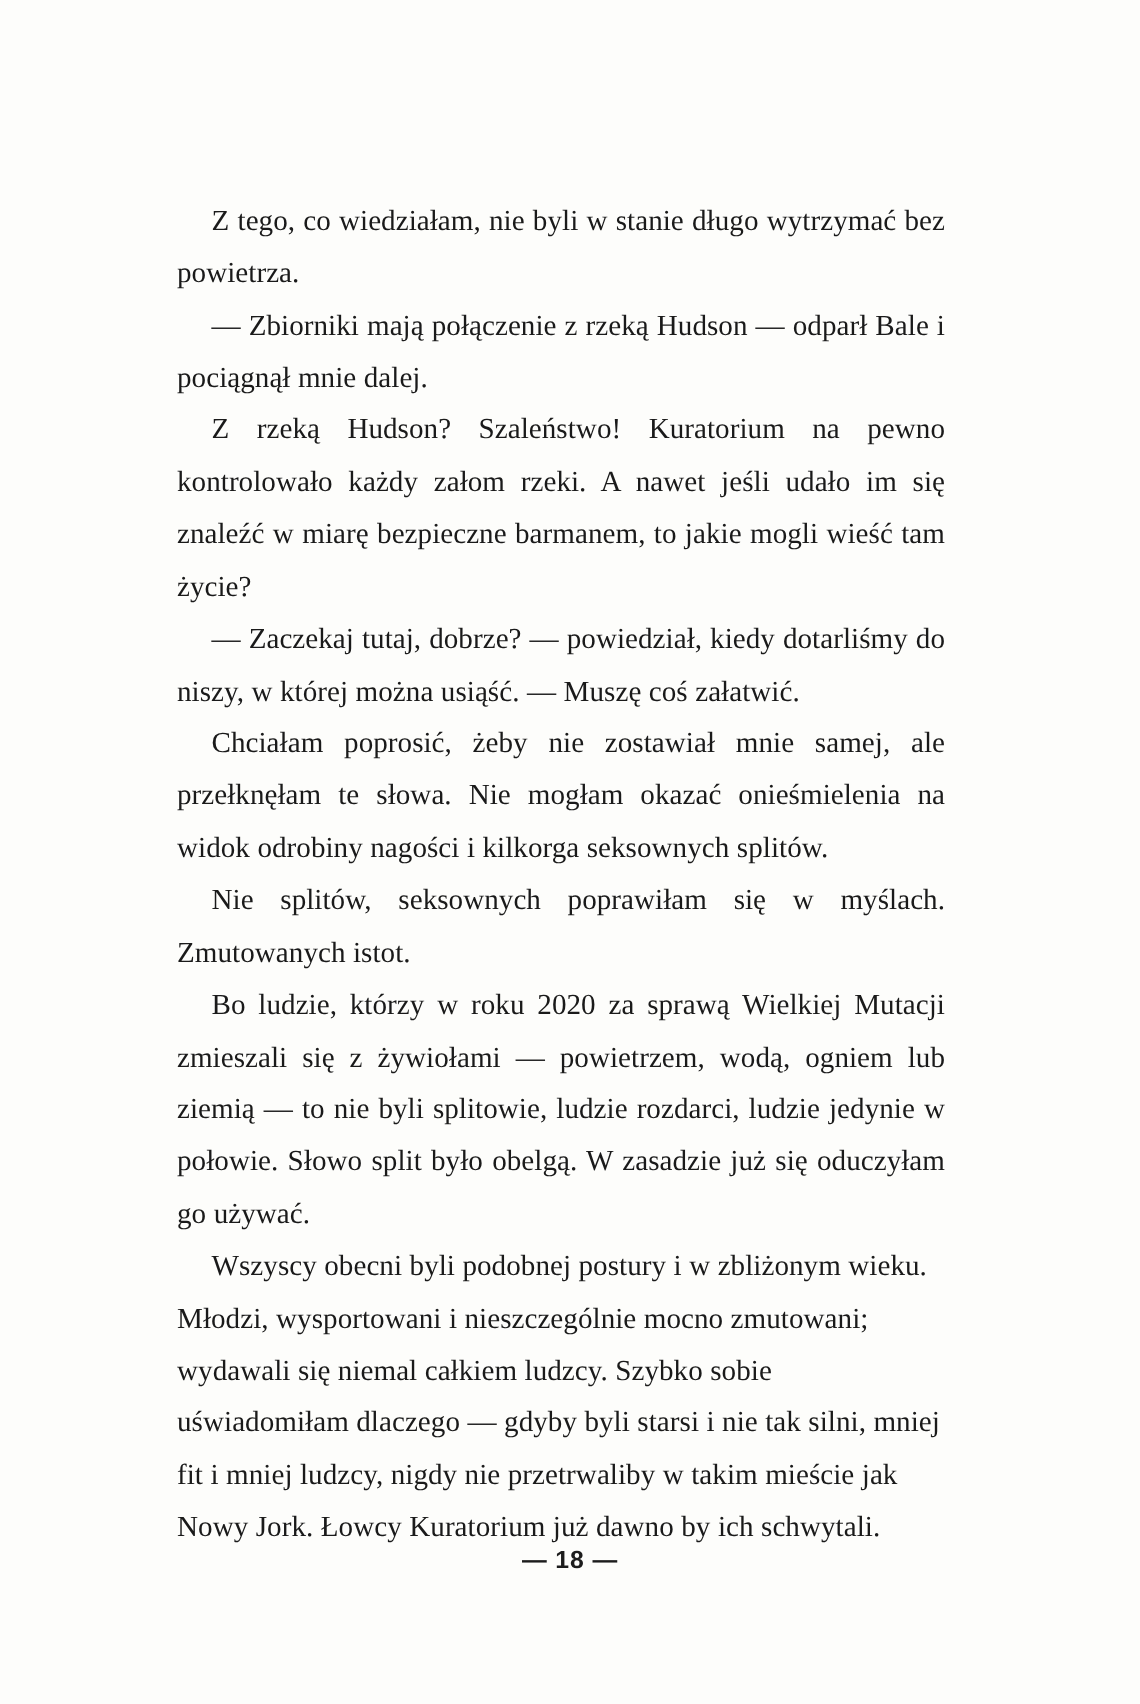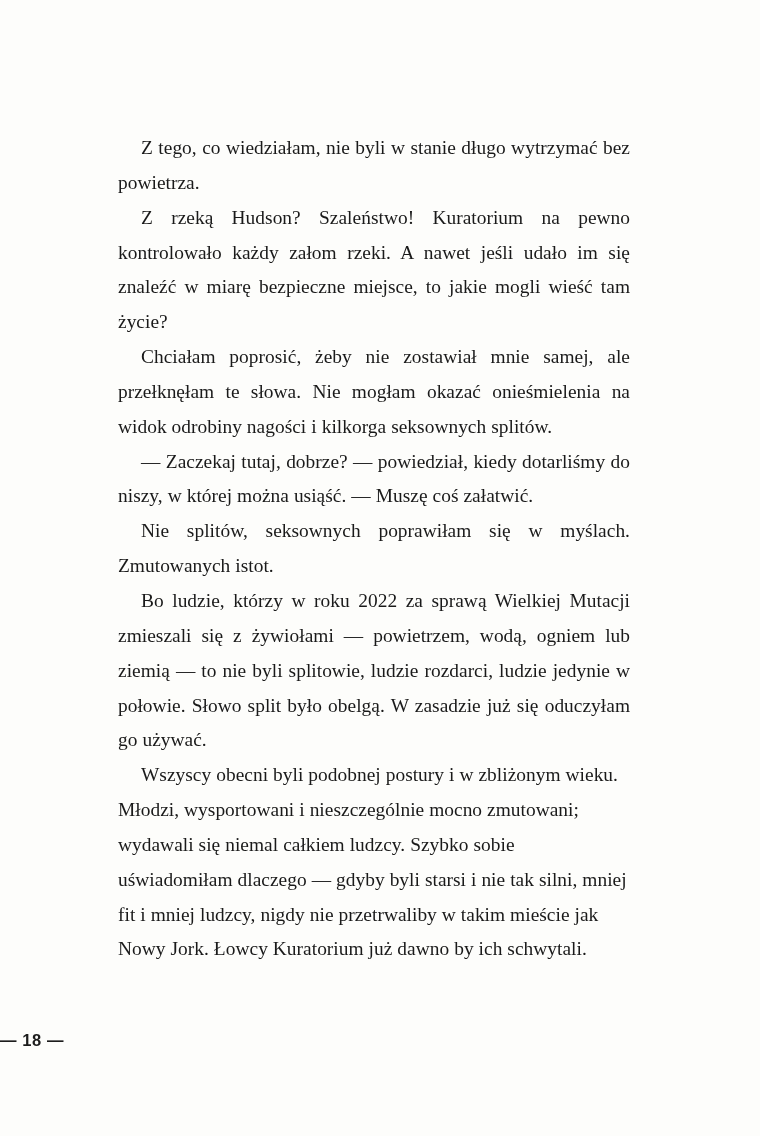--- a/index.html
+++ b/index.html
@@ -41,38 +41,39 @@
     hyphens: manual;
   }
   .para:last-child {
     text-align: left;
   }
   .folio {
     position: absolute;
     left: 0;
     top: 1031px;
     width: 760px;
-    text-align: left;
+    text-align: center;
     font-family: "Liberation Sans", "DejaVu Sans", sans-serif;
     font-size: 16.5px;
     font-weight: bold;
     color: #1c1c1c;
     letter-spacing: 0.6px;
   }
 </style>
 </head>
 <body>
 
 <div class="page">
 
   <div class="text-block">
     <p class="para">Z tego, co wiedziałam, nie byli w stanie długo wytrzymać bez powietrza.</p>
-    <p class="para">Z rzeką Hudson? Szaleństwo! Kuratorium na pewno kontrolowało każdy załom rzeki. A nawet jeśli udało im się znaleźć w miarę bezpieczne miejsce, to jakie mogli wieść tam życie?</p>
+    <p class="para">— Zbiorniki mają połączenie z rzeką Hudson — odparł Bale i pociągnął mnie dalej.</p>
+    <p class="para">Z rzeką Hudson? Szaleństwo! Kuratorium na pewno kontrolowało każdy załom rzeki. A nawet jeśli udało im się znaleźć w miarę bezpieczne barmanem, to jakie mogli wieść tam życie?</p>
+    <p class="para">— Zaczekaj tutaj, dobrze? — powiedział, kiedy dotarliśmy do niszy, w której można usiąść. — Muszę coś załatwić.</p>
     <p class="para">Chciałam poprosić, żeby nie zostawiał mnie samej, ale przełknęłam te słowa. Nie mogłam okazać onieśmielenia na widok odrobiny nagości i kilkorga seksownych splitów.</p>
-    <p class="para">— Zaczekaj tutaj, dobrze? — powiedział, kiedy dotarliśmy do niszy, w której można usiąść. — Muszę coś załatwić.</p>
     <p class="para">Nie splitów, seksownych poprawiłam się w myślach. Zmutowanych istot.</p>
-    <p class="para">Bo ludzie, którzy w roku 2022 za sprawą Wielkiej Mutacji zmieszali się z żywiołami — powietrzem, wodą, ogniem lub ziemią — to nie byli splitowie, ludzie rozdarci, ludzie jedynie w połowie. Słowo split było obelgą. W zasadzie już się oduczyłam go używać.</p>
+    <p class="para">Bo ludzie, którzy w roku 2020 za sprawą Wielkiej Mutacji zmieszali się z żywiołami — powietrzem, wodą, ogniem lub ziemią — to nie byli splitowie, ludzie rozdarci, ludzie jedynie w połowie. Słowo split było obelgą. W zasadzie już się oduczyłam go używać.</p>
     <p class="para">Wszyscy obecni byli podobnej postury i w zbliżonym wieku. Młodzi, wysportowani i nieszczególnie mocno zmutowani; wydawali się niemal całkiem ludzcy. Szybko sobie uświadomiłam dlaczego — gdyby byli starsi i nie tak silni, mniej fit i mniej ludzcy, nigdy nie przetrwaliby w takim mieście jak Nowy Jork. Łowcy Kuratorium już dawno by ich schwytali.</p>
   </div>
 
   <div class="folio">— 18 —</div>
 
 </div>
 
 </body></html>

